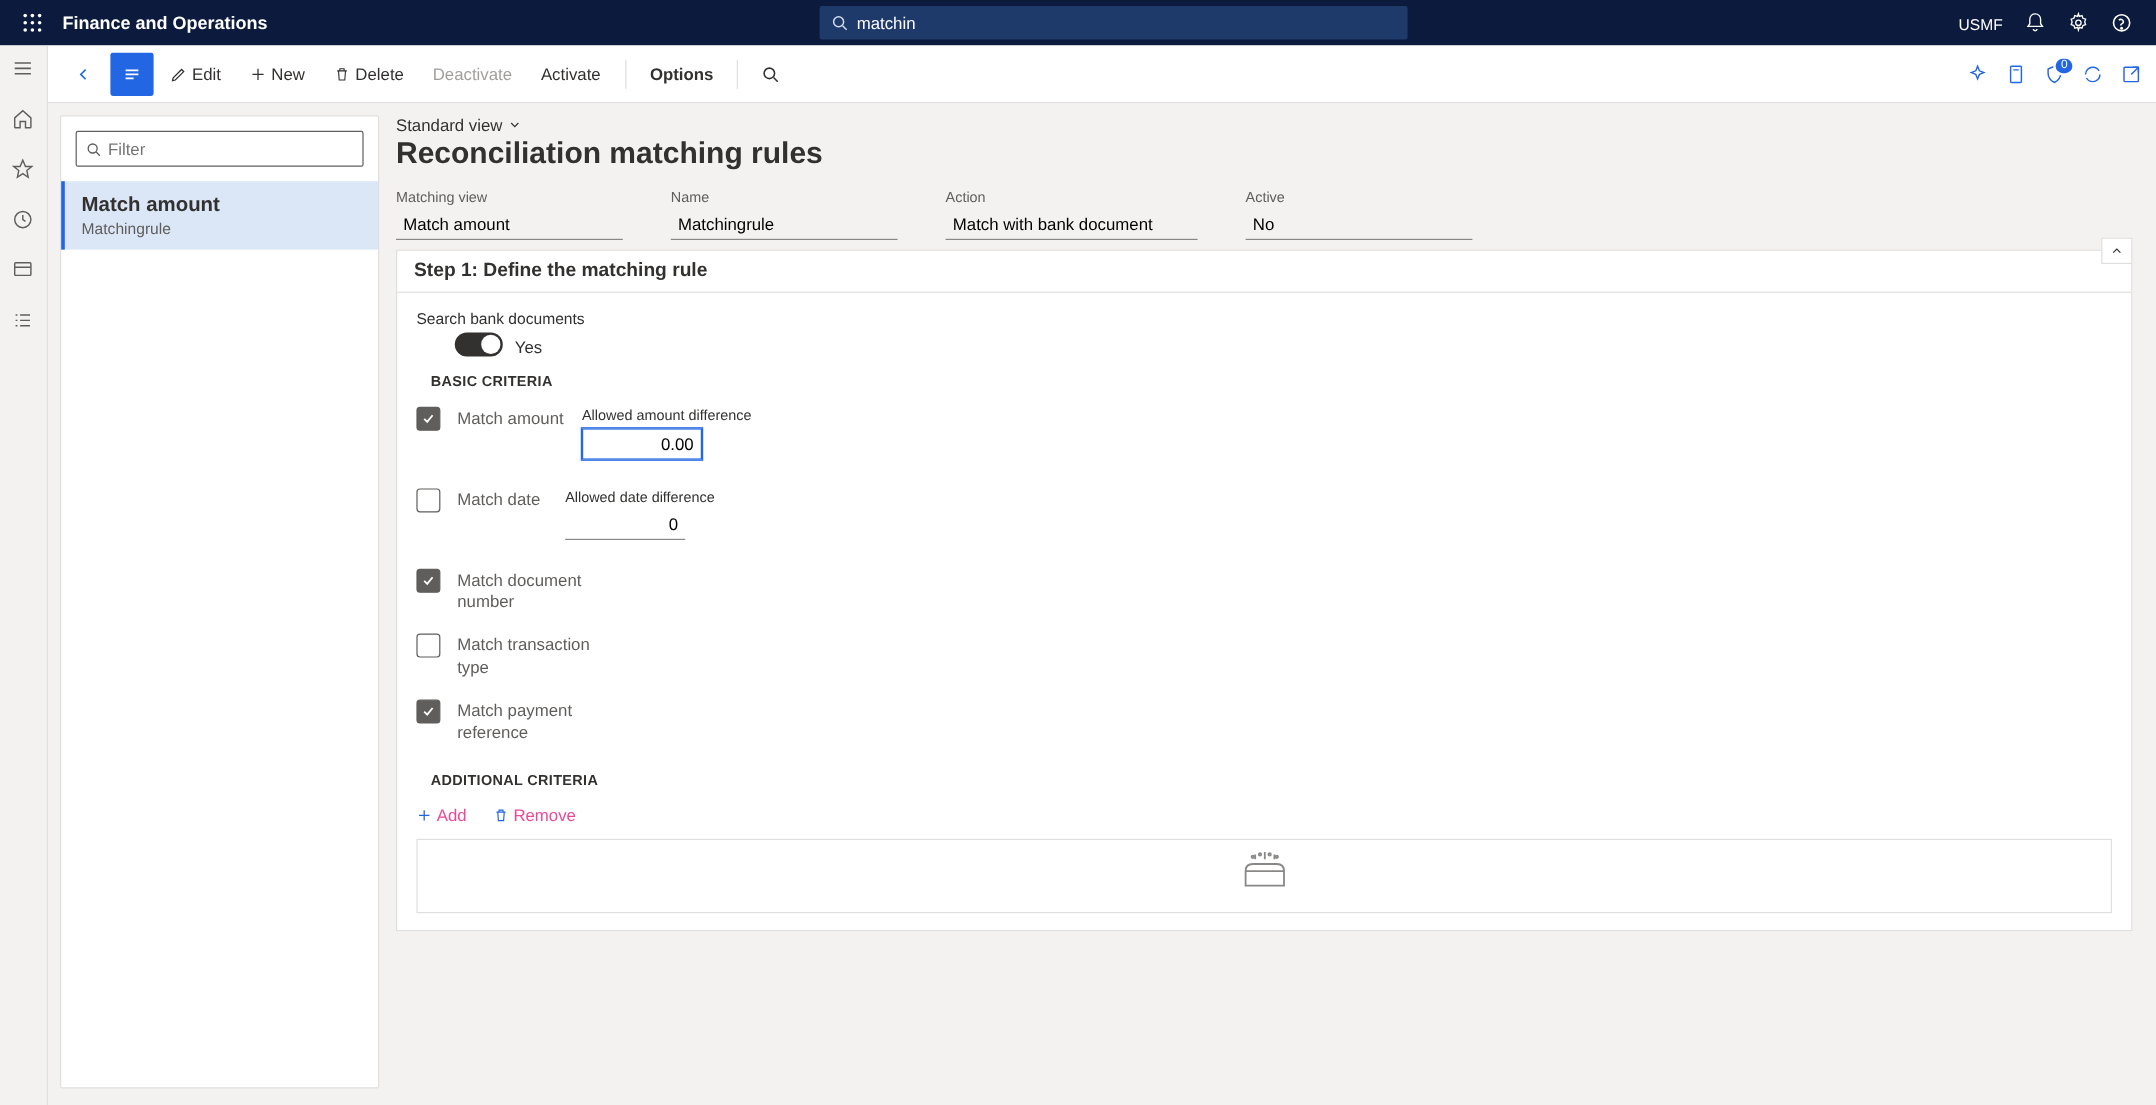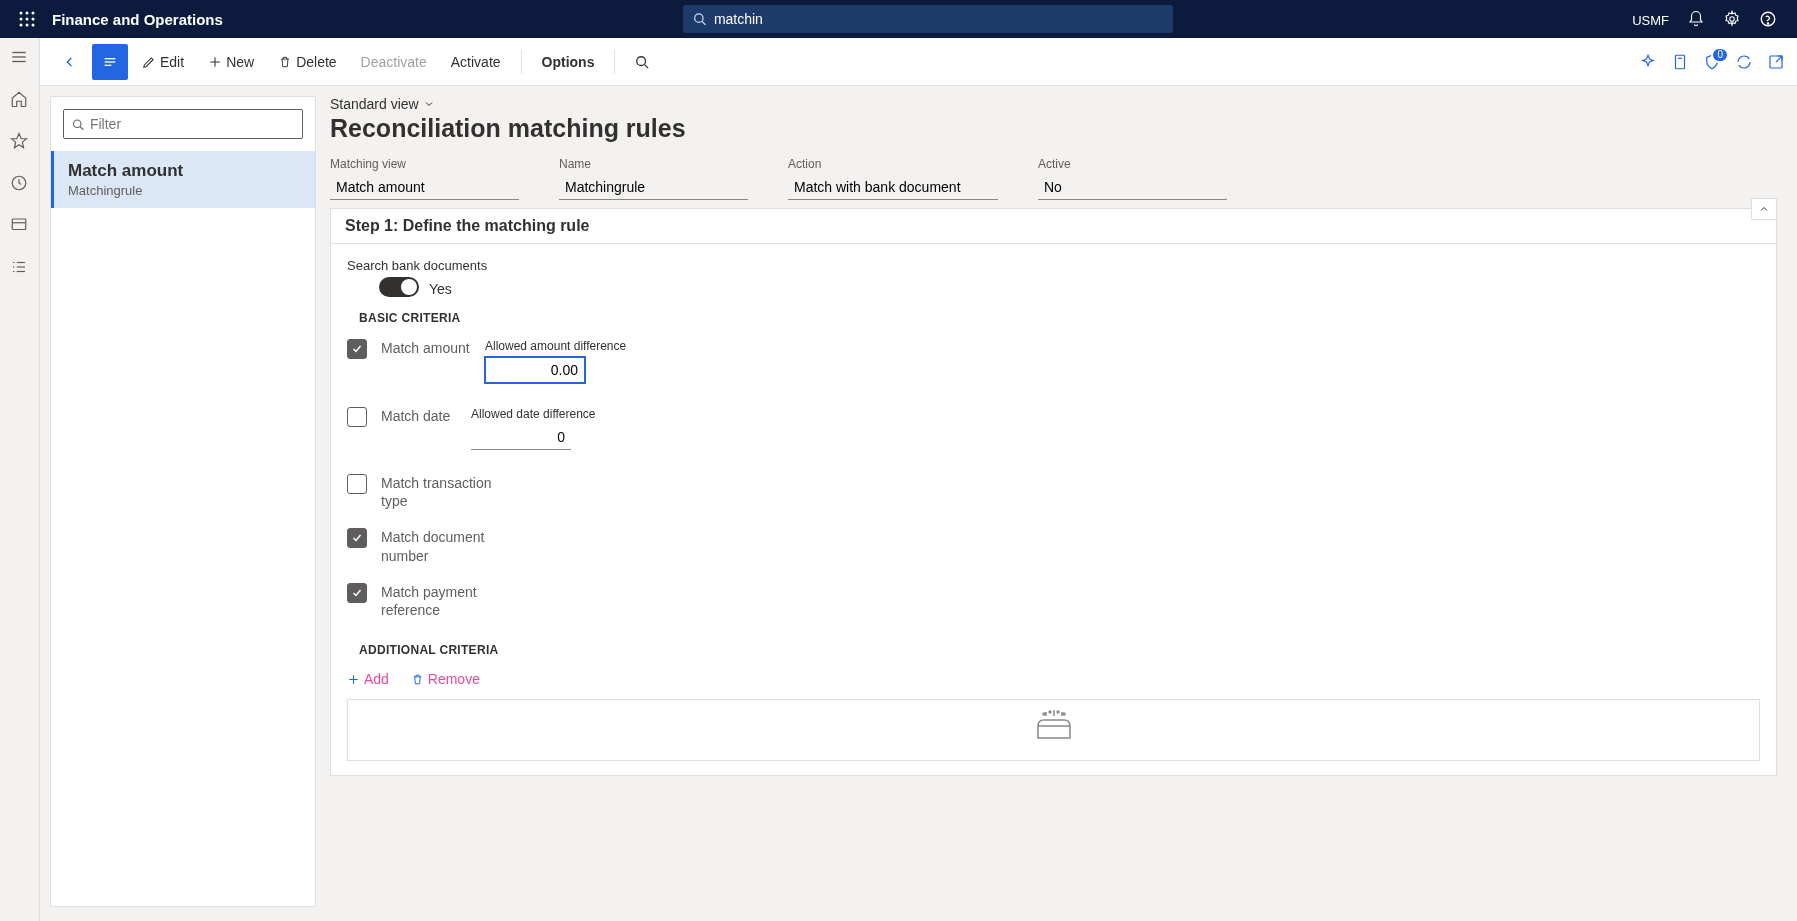--- a/index.html
+++ b/index.html
@@ -354,31 +354,31 @@
           <div class="crit-row">
             <div class="cbx"></div>
             <span class="crit-label" style="width:76px">Match date</span>
             <div class="sub-field">
               <label>Allowed date difference</label>
               <input class="num-input underline" value="0" style="">
             </div>
           </div>
 
           <div class="crit-row" style="margin-bottom:18px">
-            <div class="cbx"></div>
-            <span class="crit-label wide">Match transaction type</span>
-          </div>
-
-          <div class="crit-row" style="margin-bottom:18px">
             <div class="cbx checked">
                 <svg width="12" height="12" viewBox="0 0 24 24" fill="none" stroke="#fff" stroke-width="3">
                   <path d="M5 12l5 5 9-11"></path>
                 </svg>
               </div>
             <span class="crit-label" style="width:120px">Match document number</span>
+          </div>
+
+          <div class="crit-row" style="margin-bottom:18px">
+            <div class="cbx"></div>
+            <span class="crit-label wide">Match transaction type</span>
           </div>
 
           <div class="crit-row">
             <div class="cbx checked">
                 <svg width="12" height="12" viewBox="0 0 24 24" fill="none" stroke="#fff" stroke-width="3">
                   <path d="M5 12l5 5 9-11"></path>
                 </svg>
               </div>
             <span class="crit-label" style="width:120px">Match payment reference</span>
           </div>

